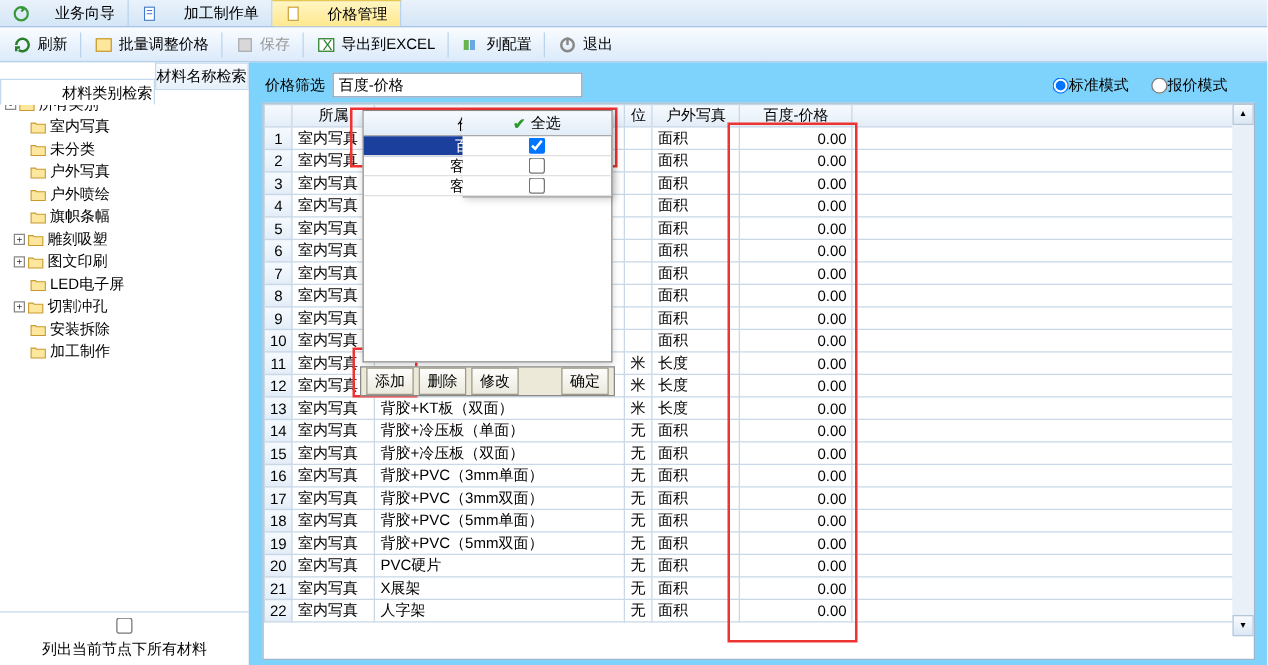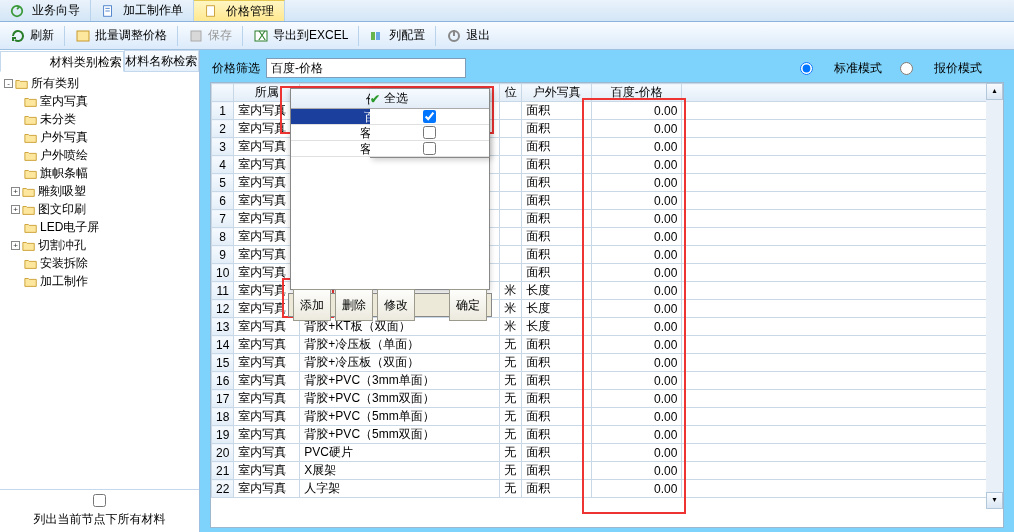--- a/index.html
+++ b/index.html
@@ -1,78 +1,78 @@
 <!DOCTYPE html>
 <html><head>
 <meta charset="utf-8">
 <style>
   * { box-sizing: border-box; margin: 0; padding: 0; font-family: "SimSun", "宋体", sans-serif; font-size: 12px; }
   body { width: 1014px; height: 532px; background: #fff; overflow: hidden; position: relative; }
 
   
   .app-tabs { display: flex; align-items: center; height: 22px; background: linear-gradient(#eaf2fb,#d3e6f6); border-bottom: 1px solid #8db2dc; }
-  .app-tab { display: flex; align-items: center; padding: 0 10px; height: 100%; border-right: 1px solid #b9d3ec; gap: 8px; }
+  .app-tab { display: flex; align-items: center; padding: 0 10px; height: 100%; border-right: 1px solid #b9d3ec; gap: 20px; }
   .app-tab.active { background: linear-gradient(#fff6c3,#ffe88f); border-top: 1px solid #e6c84f; }
   .app-tab .icon { width: 14px; height: 14px; display: inline-block; }
   .app-tab .icon svg { width: 100%; height: 100%; }
 
   
   .toolbar { display: flex; align-items: center; height: 28px; padding: 0 6px; background: linear-gradient(#f9fcff,#dbeafa); border-bottom: 1px solid #9fc1df; gap: 6px; }
   .tb-btn { display: flex; align-items: center; gap: 4px; padding: 2px 4px; height: 22px; cursor: pointer; }
   .tb-btn.disabled { color: #999; }
   .tb-btn .icon { width: 16px; height: 16px; }
   .tb-sep { width: 1px; height: 20px; background: #b9d3ec; }
 
   
   .main { display: flex; height: calc(532px - 50px); }
   .sidebar { width: 200px; border-right: 1px solid #9fc1df; background: #fff; display: flex; flex-direction: column; }
   .side-tabs { display: flex; height: 22px; border-bottom: 1px solid #c5d9ee; }
   .side-tab { flex: 1; text-align: center; line-height: 20px; border: 1px solid #c5d9ee; border-bottom: none; background: linear-gradient(#f8fbfe,#e6f0fa); }
-  .side-tab.active { background: #fff; border-bottom: 1px solid #fff; position: relative; top: 1px; padding-left: 48px; }
+  .side-tab.active { background: #fff; border-bottom: 1px solid #fff; position: relative; top: 13px; padding-left: 48px; }
   .tree { flex: 1; overflow: auto; padding: 2px 4px; }
   .tree-node { display: flex; align-items: center; gap: 2px; height: 18px; line-height: 18px; }
   .tree-node.root { font-weight: normal; }
   .tree-toggle { width: 9px; height: 9px; border: 1px solid #888; font-size: 8px; line-height: 7px; text-align: center; color: #333; }
   .tree-indent1 { margin-left: 20px; }
   .tree-indent1b { margin-left: 7px; }
   .folder-icon { width: 14px; height: 12px; display: inline-block; }
   .folder-icon svg { width: 100%; height: 100%; }
   .sidebar-foot { border-top: 1px solid #c5d9ee; padding: 4px 6px; display: flex; align-items: center; gap: 4px; flex-direction: column; }
 
   
   .content { flex: 1; position: relative; display: flex; flex-direction: column; background: #7dd3fc; }
   .content-top { display: flex; align-items: center; padding: 8px 12px 4px; gap: 6px; }
   .filter-input { width: 200px; height: 20px; border: 1px solid #7f9db9; padding: 0 4px; }
   .mode-radios { margin-left: auto; display: flex; gap: 18px; align-items: center; padding-right: 20px; }
-  .mode-radios label { display: flex; align-items: center; gap: 21px; justify-content: center; }
+  .mode-radios label { display: flex; align-items: center; gap: 0; justify-content: center; }
 
   
   .grid-wrap { flex: 1; overflow: hidden; position: relative; margin: 0 10px 4px 10px; border: 1px solid #9db8ce; background:#fff; }
   .grid-inner { position:absolute; inset:0; overflow:hidden; }
   table.grid { border-collapse: collapse; width: 100%; }
   table.grid th, table.grid td { border: 1px solid #c8d8e6; height: 17px; padding: 0 4px; white-space: nowrap; }
   table.grid th { background: linear-gradient(#f6faff,#e3edf7); font-weight: normal; text-align: center; }
   table.grid td.num { text-align: center; background: linear-gradient(#f6faff,#e3edf7); width: 22px; }
   table.grid td.right { text-align: right; }
   .grid-footer { border-top:1px solid #9db8ce; background: linear-gradient(#f6faff,#e3edf7); height: 18px; display:flex; align-items:center; }
   .grid-footer .cell { border-right:1px solid #c8d8e6; height:100%; display:flex; align-items:center; justify-content:center; }
 
   
   .redbox { position: absolute; border: 2px solid #e33; pointer-events: none; }
 
   
   .popup { position: absolute; left: 290px; top: 88px; width: 200px; background: #fff; border: 1px solid #888; box-shadow: 0 2px 6px rgba(0,0,0,.2); z-index: 10; }
   .popup-chk { position:absolute; left:370px; top:88px; width:120px; height:70px; border:1px solid #888; border-left:none; background:#fff; box-shadow: 2px 2px 6px rgba(0,0,0,.2); z-index:10; }
-  .popup-chk .hdr { height: 20px; display:flex; align-items:center; gap:4px; border-bottom:1px solid #aaa; background: linear-gradient(#f6faff,#e3edf7); }
+  .popup-chk .hdr { height: 20px; display:flex; align-items:center; justify-content:center; gap:4px; border-bottom:1px solid #aaa; background: linear-gradient(#f6faff,#e3edf7); }
   .popup-chk .row { height:16px; display:flex; align-items:center; justify-content:center; border-bottom:1px solid #e0e0e0; }
   .popup .hdr { height: 20px; text-align:center; line-height:20px; border-bottom:1px solid #aaa; background: linear-gradient(#f6faff,#e3edf7); }
   .popup .item { height: 16px; line-height:16px; padding: 0 6px; text-align:center; border-bottom:1px solid #e0e0e0; }
   .popup .item.sel { background: #1a3f9c; color: #fff; }
   .popup-btns { position:absolute; left:288px; top:293px; width:204px; height:24px; background:#ece9d8; border:1px solid #888; display:flex; align-items:center; gap:4px; padding:0 4px; z-index:11; }
-  .popup-btns button { height:32px; background:linear-gradient(#fdfdfb,#eceade); border:1px solid #9c9a8c; font-size:12px; padding:0 6px; }
+  .popup-btns button { height:22px; background:linear-gradient(#fdfdfb,#eceade); border:1px solid #9c9a8c; font-size:12px; padding:0 6px; }
 
   
   .vscroll { position:absolute; right:0; top:0; bottom:18px; width:17px; background: #e8eef6; display:flex; flex-direction:column; }
   .vscroll .btn { height:17px; background:linear-gradient(#f8fbfe,#dbe7f4); border:1px solid #b3c7db; font-size:8px; text-align:center; line-height:14px; }
   .vscroll .track { flex:1; background:#e9f0f8; }
   .check-icon-green::before { content: "✔"; color: #2a9a2a; font-weight: bold; }
 </style>
 </head>
 <body>
 

